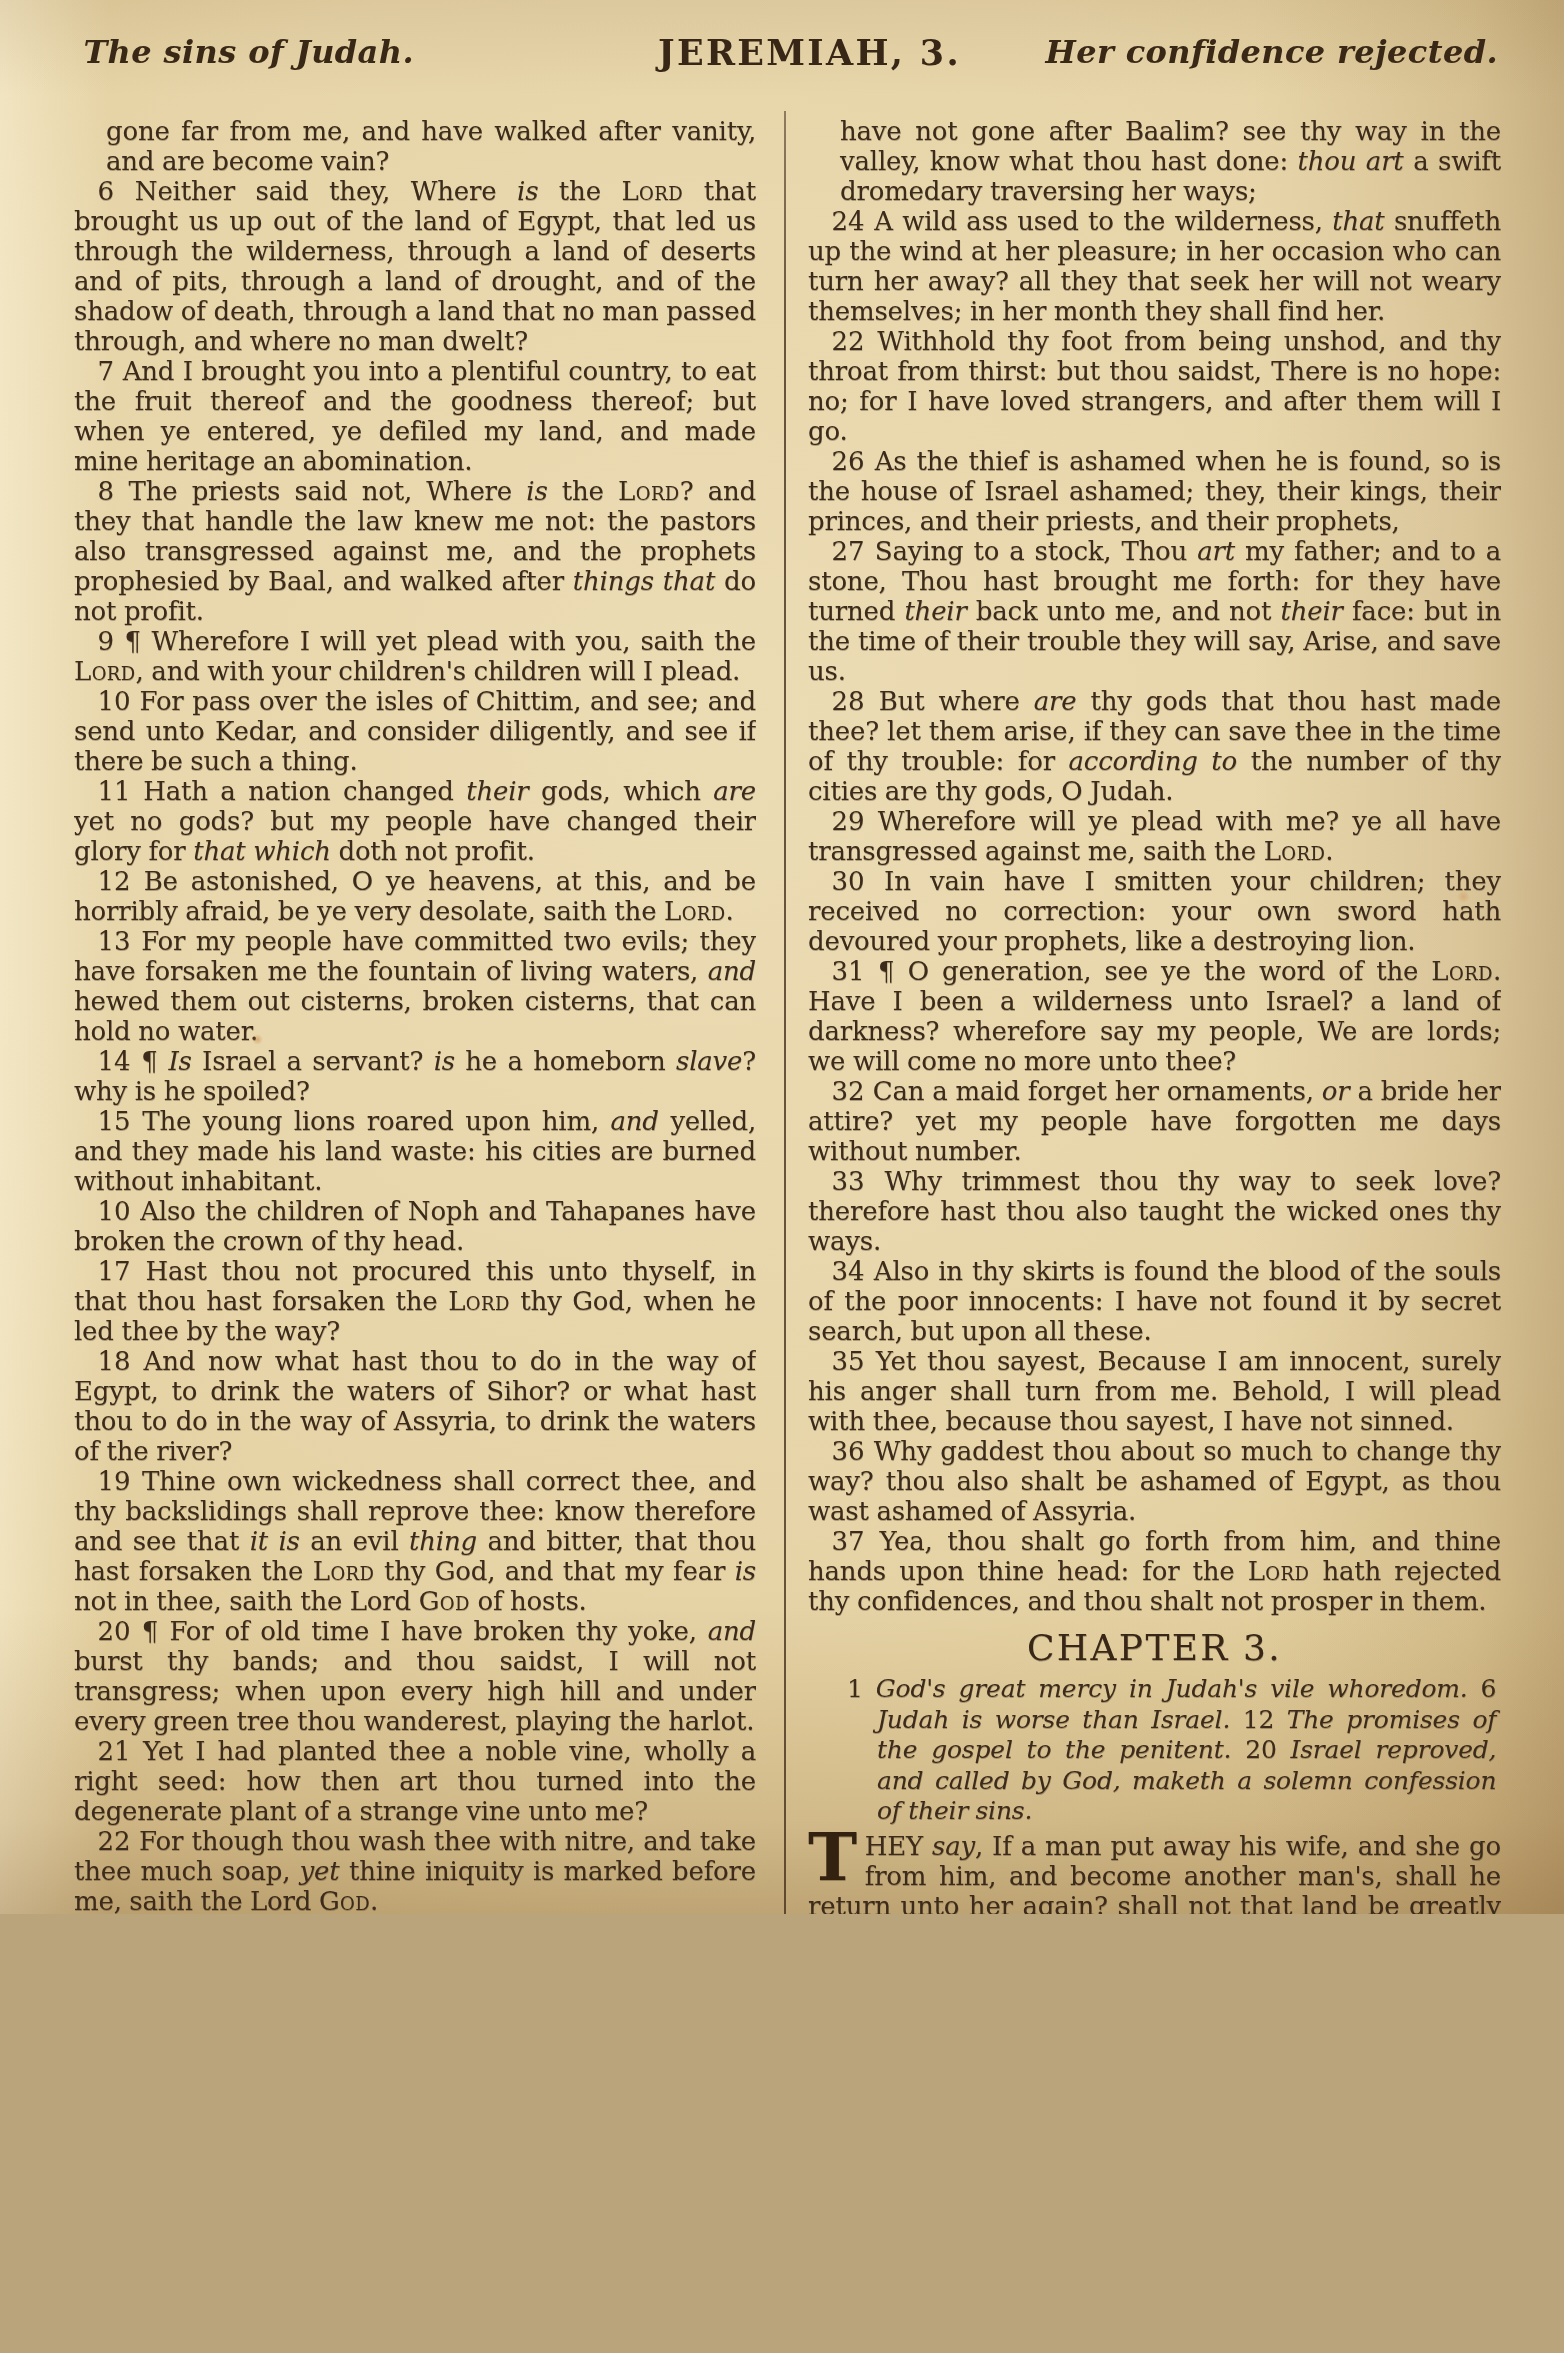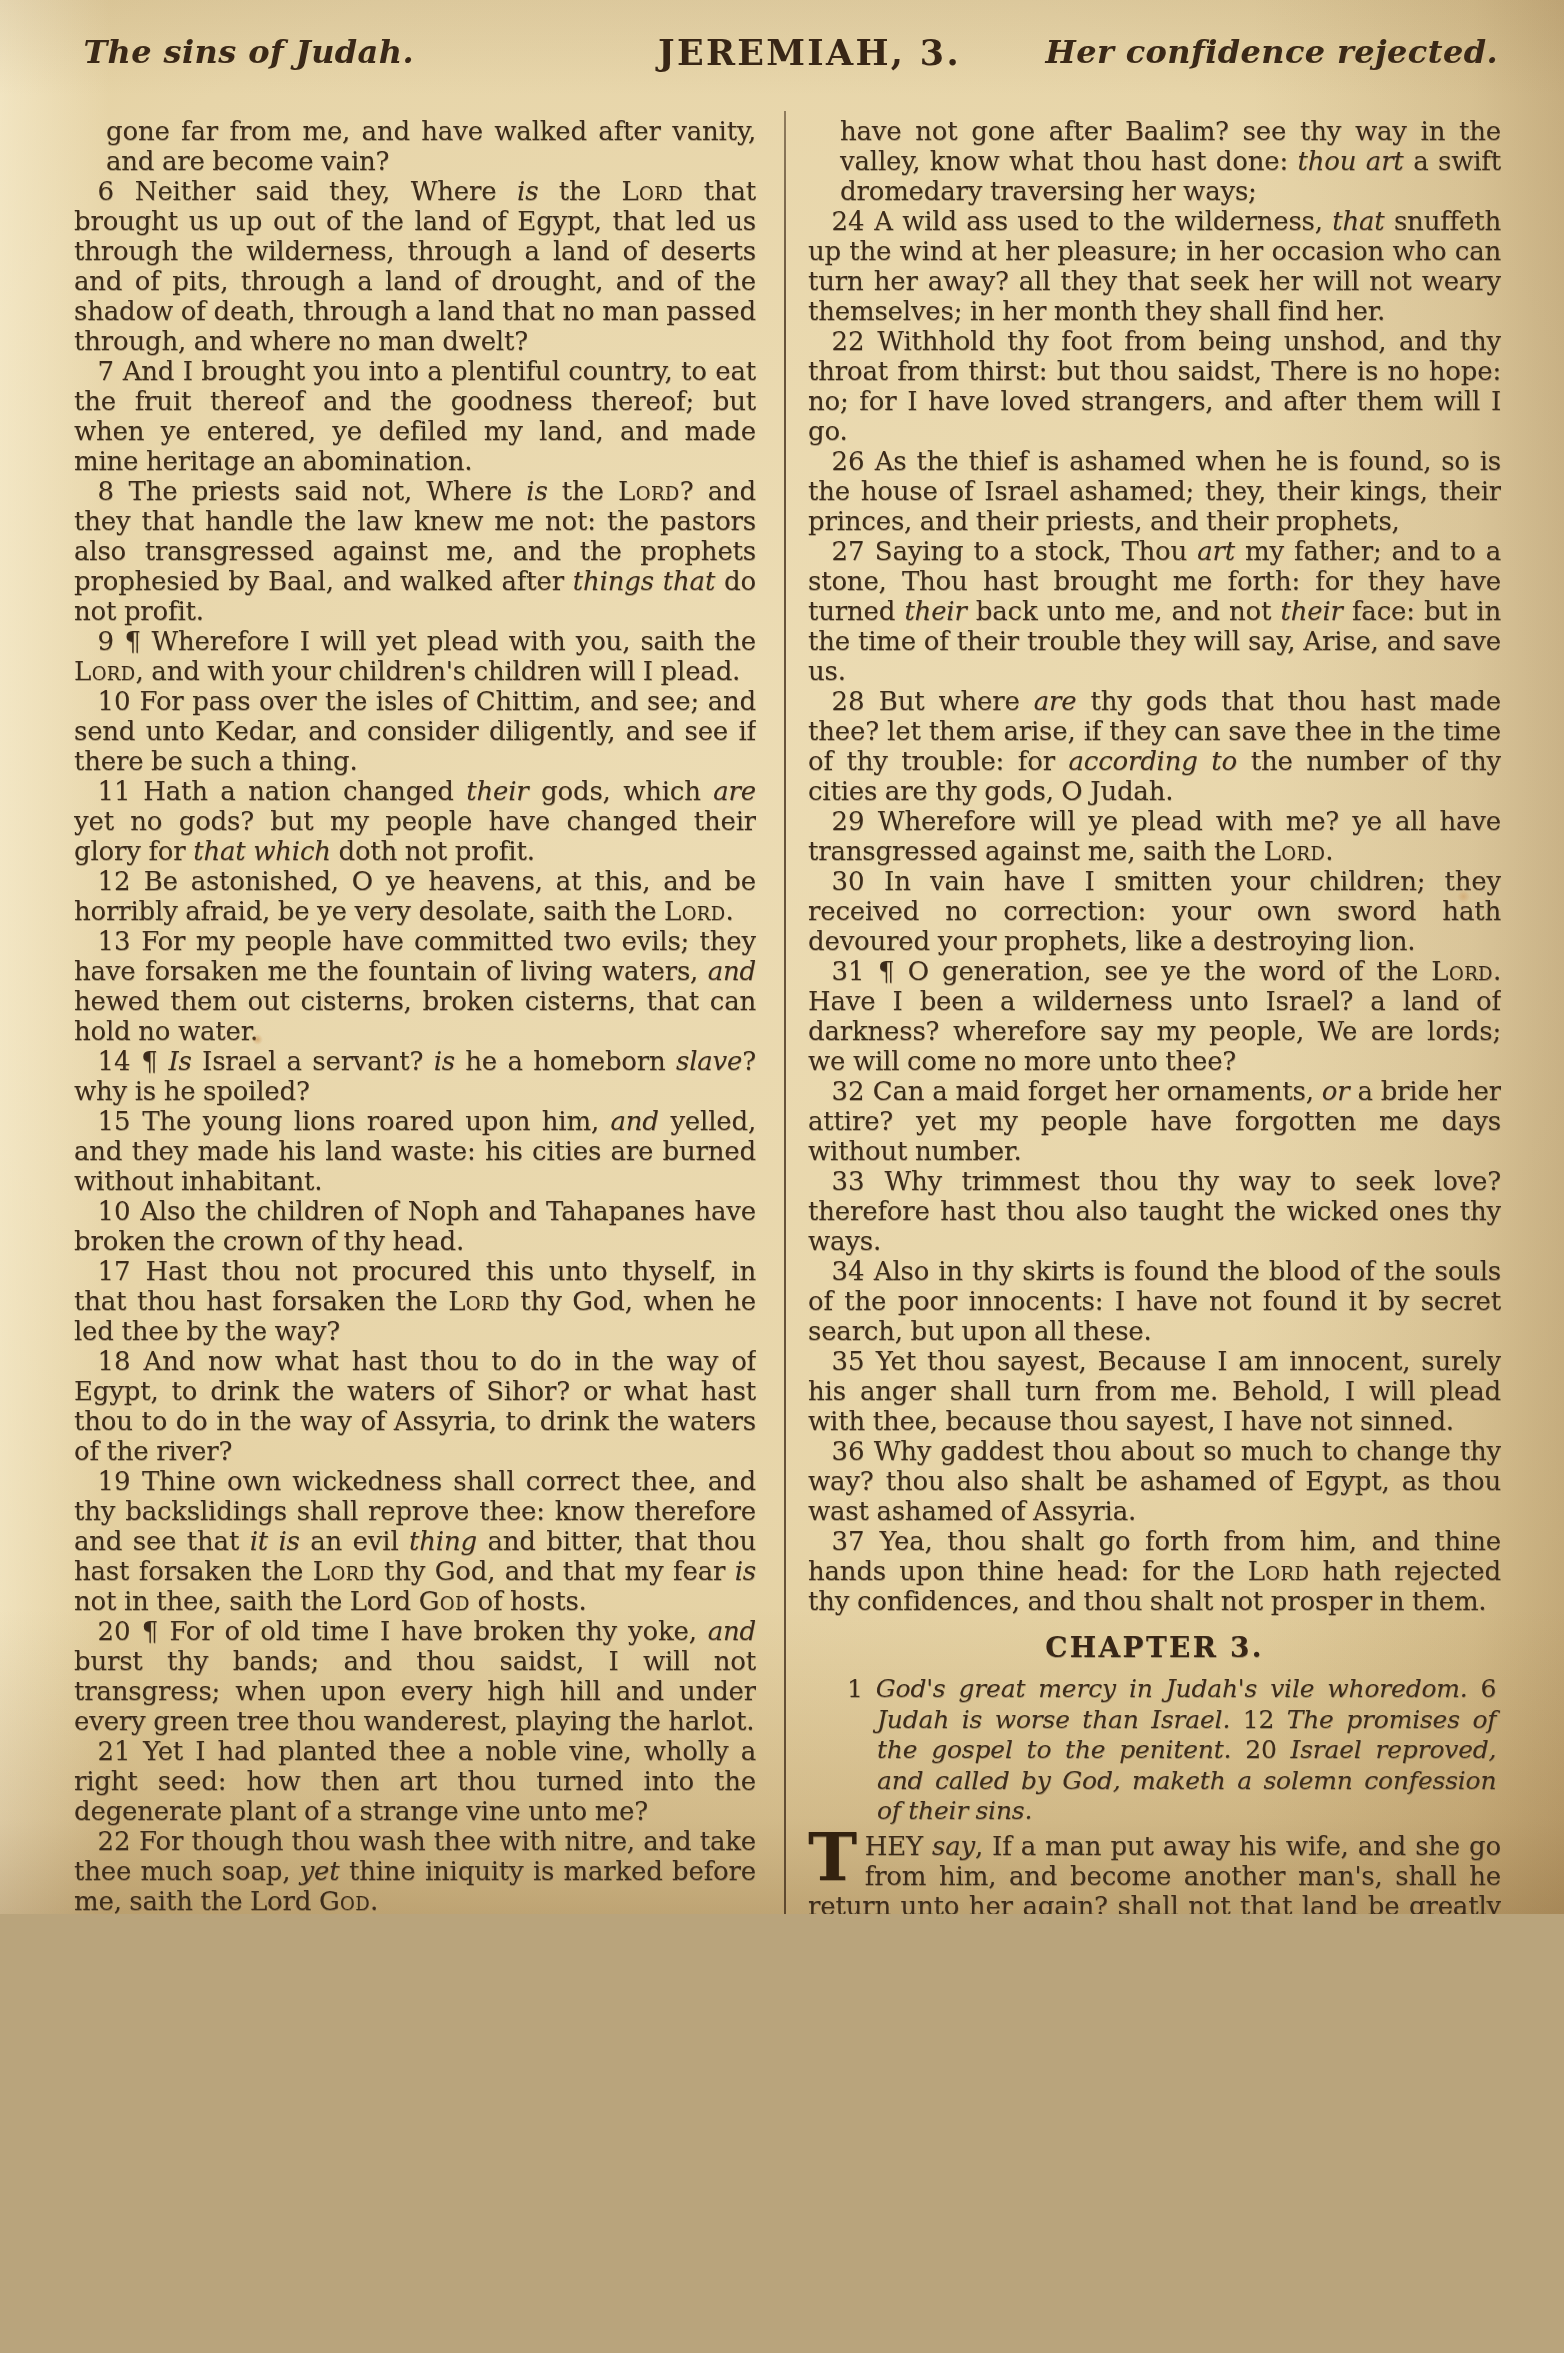--- a/index.html
+++ b/index.html
@@ -41,21 +41,21 @@
     position:absolute;left:784px;top:111px;width:1.6px;height:2113px;
     background:linear-gradient(180deg, rgba(70,50,30,.55), rgba(70,50,30,.8) 10%, rgba(70,50,30,.8) 92%, rgba(70,50,30,.35));
   }
   .verse{margin:0;text-indent:23.5px;}
   .verse.cont{text-indent:0;margin-left:32px;}
   .it{font-style:italic;}
   .sc{font-variant:small-caps;letter-spacing:0.4px;}
   .vnum{letter-spacing:0;}
   .pil{letter-spacing:0;}
   .chapter{
-    margin:12.5px 0 7.8px;font-size:28px;font-weight:bold;line-height:38px;
+    margin:12.5px 0 7.8px;font-size:36px;font-weight:normal;line-height:38px;
     text-align:center;text-indent:0;letter-spacing:2.3px;color:#382616;
   }
   .summary{
     margin:1.6px 4.7px 4.7px 39px;font-size:25px;line-height:30.5px;
     padding-left:30px;text-indent:-30px;text-align:justify;
   }
   .dropver{text-indent:0;}
   .dropcap{
     float:left;font-size:66px;line-height:49px;font-weight:bold;
     padding:1.6px 7.8px 0 0;color:#33220f;

